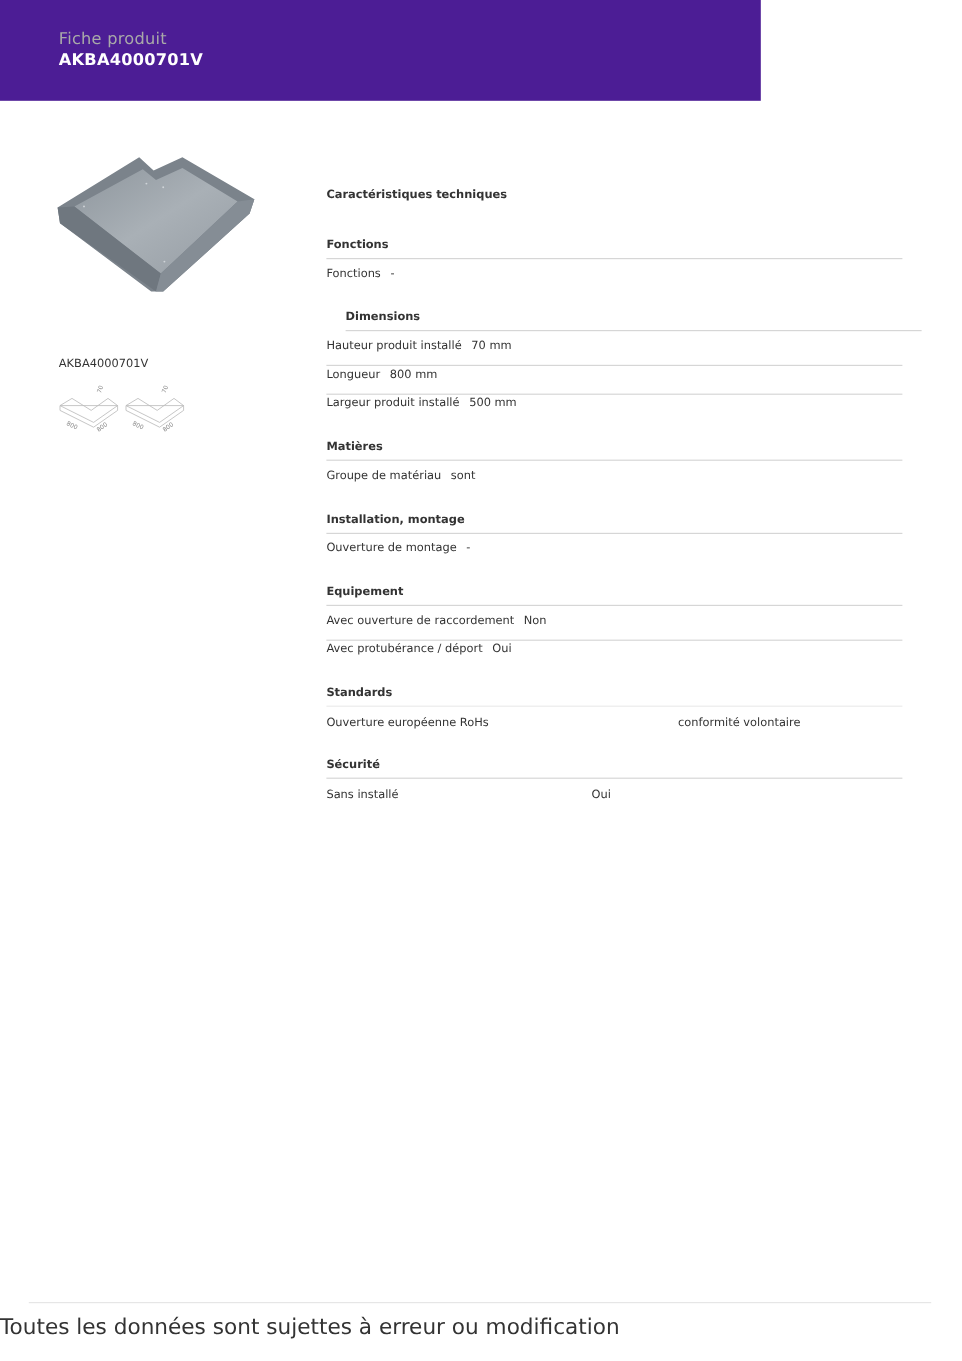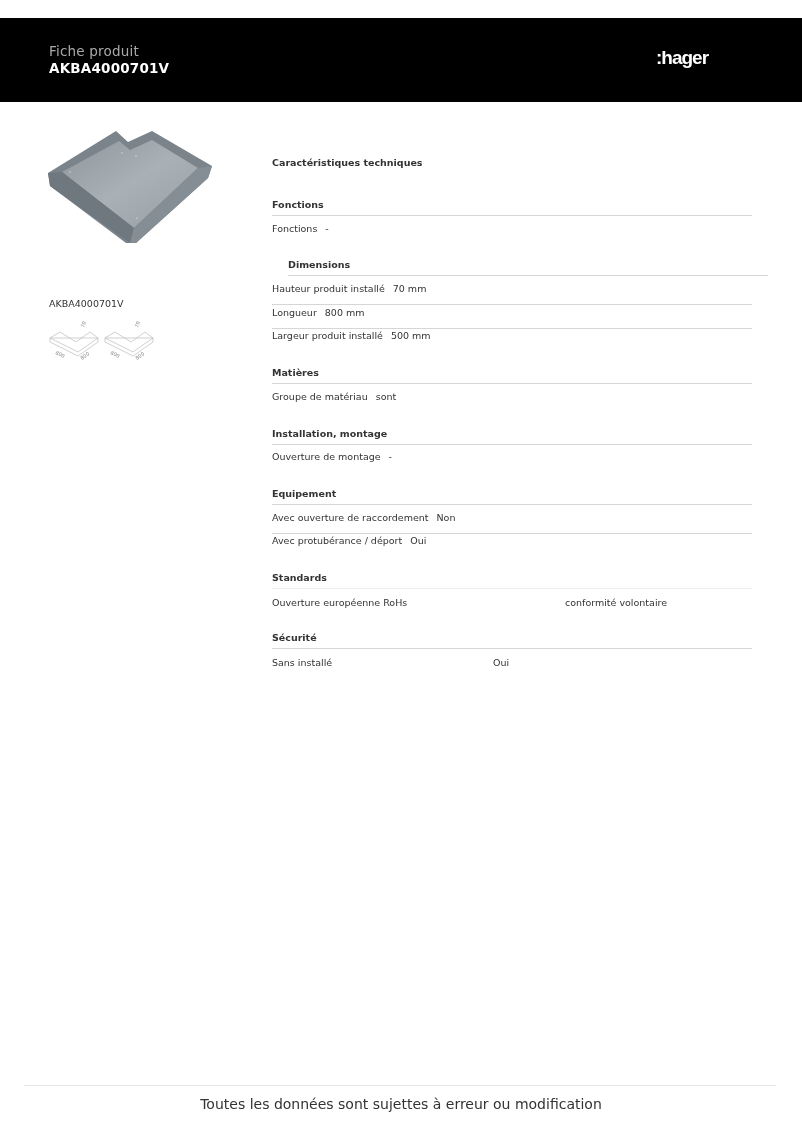--- a/index.html
+++ b/index.html
@@ -2,22 +2,22 @@
 <html><head>
   <meta charset="utf-8">
   <style>
     * { margin: 0; padding: 0; box-sizing: border-box; }
     html, body {
       width: 802px; height: 1134px; background: #ffffff;
       font-family: "DejaVu Sans", sans-serif; color: #333;
       position: relative; overflow: hidden;
     }
     .header {
-      position: absolute; left: 0; top: 18px; width: 802px; height: 84px;
-      background: #000000;
+      position: absolute; left: 0; top: 0; width: 634px; height: 84px;
+      background: #4c1d95;
     }
     .header .subtitle {
       position: absolute; left: 49px; top: 25px;
       font-size: 13.5px; color: #a9a9a9; letter-spacing: 0.2px;
     }
     .header .title {
       position: absolute; left: 49px; top: 42px;
       font-size: 13.5px; color: #ffffff; font-weight: bold; letter-spacing: 0.2px;
     }
     .logo {
@@ -54,22 +54,22 @@
       font-size: 9.5px; color: #333; height: 23px; line-height: 14px;
     }
     .row.bordered { border-bottom: 1px solid #d6d6d6; }
     .row .val { margin-left: 8px; }
     .row .val-abs { position: absolute; top: 0; }
     .footer-line {
       position: absolute; left: 24px; top: 1085px; width: 752px; height: 1px;
       background: #e6e6e6;
     }
     .footer-text {
-      position: absolute; left: 0; width: 802px; top: 1096px; text-align: center;
-      font-size: 14px; color: #333;
+      position: absolute; left: 0; width: 802px; top: 1096px; 
+      font-size: 18px; color: #333;
     }
   </style>
 </head>
 <body>
 
 <div class="header">
   <div class="subtitle">Fiche produit</div>
   <div class="title">AKBA4000701V</div>
   <div class="logo">:hager</div>
 </div>

